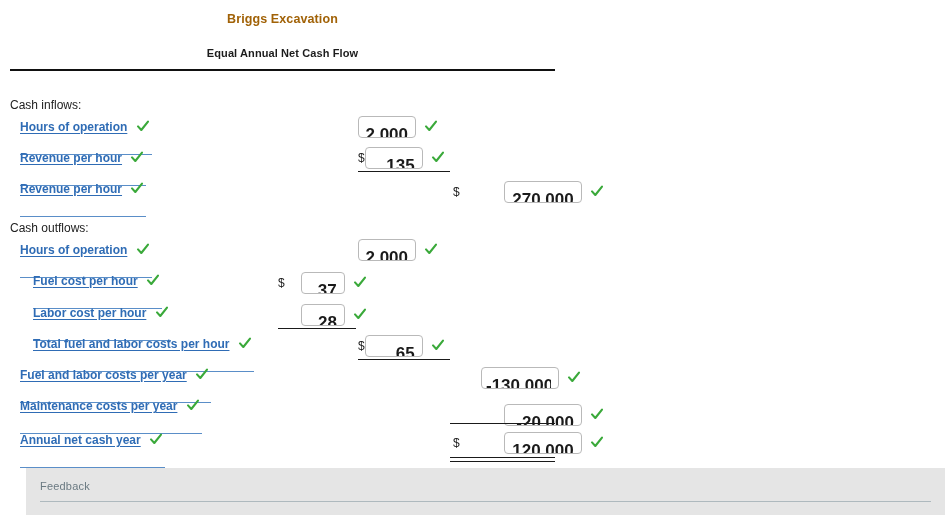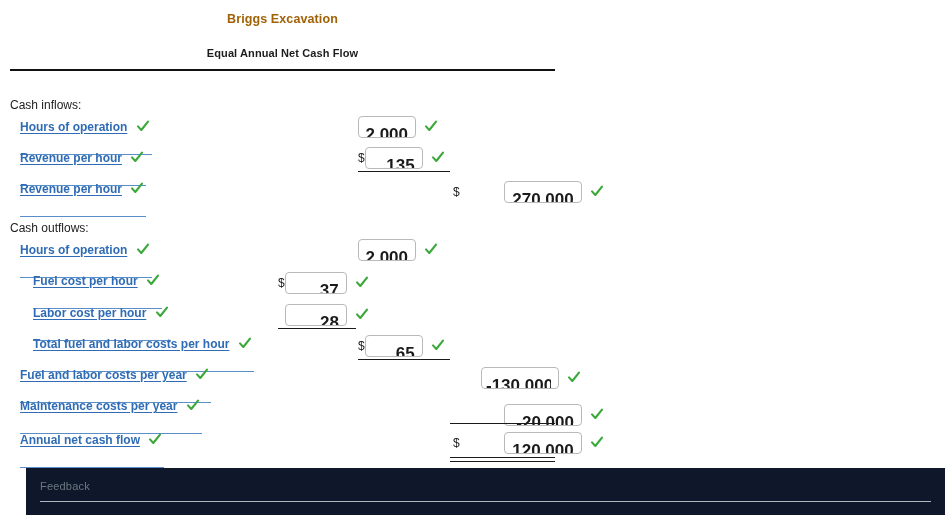--- a/index.html
+++ b/index.html
@@ -124,21 +124,21 @@
     font-family: "Liberation Sans", sans-serif;
     font-size: 17px;
     font-weight: bold;
     color: #1a1a1a;
     text-align: right;
     padding: 16px 7px 0 4px;
     line-height: 20px;
     box-shadow: 0 0 0 1px rgba(255,255,255,0.4) inset;
   }
   .box.w-narrow { width: 58px; }
-  .box.w-mid    { width: 62px; }
+  .box.w-mid    { width: 44px; margin-left: 16px; }
   .box.w-wide   { width: 78px; margin-left: 44px; }
 
   .cell .check { margin-left: 8px; }
 
   
   .rule {
     position: absolute;
     border-bottom: 1.3px solid #1a1a1a;
   }
   .rule.dbl {
@@ -147,21 +147,21 @@
     height: 3px;
   }
 
   
   .feedback {
     position: absolute;
     left: 26px;
     top: 468px;
     width: 919px;
     height: 47px;
-    background: #0f172a;
+    background: #e5e5e5;
     box-sizing: border-box;
     padding: 12px 14px 0 14px;
   }
   .feedback-label {
     font-size: 11px;
     color: #6b7a82;
     letter-spacing: .2px;
   }
   .feedback-rule {
     margin-top: 9px;
@@ -376,21 +376,21 @@
             <path d="M2 7.4 L5.3 11 L12 2.6" stroke="#3aa93a" stroke-width="2.1" fill="none" stroke-linecap="round" stroke-linejoin="round"></path>
           </svg>
       </span>
     </div>
     <div class="rule" style="left:440px; top:30px; width:105px;"></div>
   </div>
 
   <div class="row" style="height:34px;">
     <div class="lbl-wrap indent-1" style="top:8px;">
       <span class="lbl-underline">
-        <span class="lbl">Annual net cash flow</span>
+        <span class="lbl">Annual net cash year</span>
         <span class="check">
           <svg width="14" height="14" viewBox="0 0 14 14">
               <path d="M2 7.4 L5.3 11 L12 2.6" stroke="#3aa93a" stroke-width="2.1" fill="none" stroke-linecap="round" stroke-linejoin="round"></path>
             </svg>
         </span>
       </span>
     </div>
     <div class="cell col-c" style="top:8px;">
       <span class="dollar">$</span>
       <input class="box w-wide" readonly="" value="120,000" style="">

